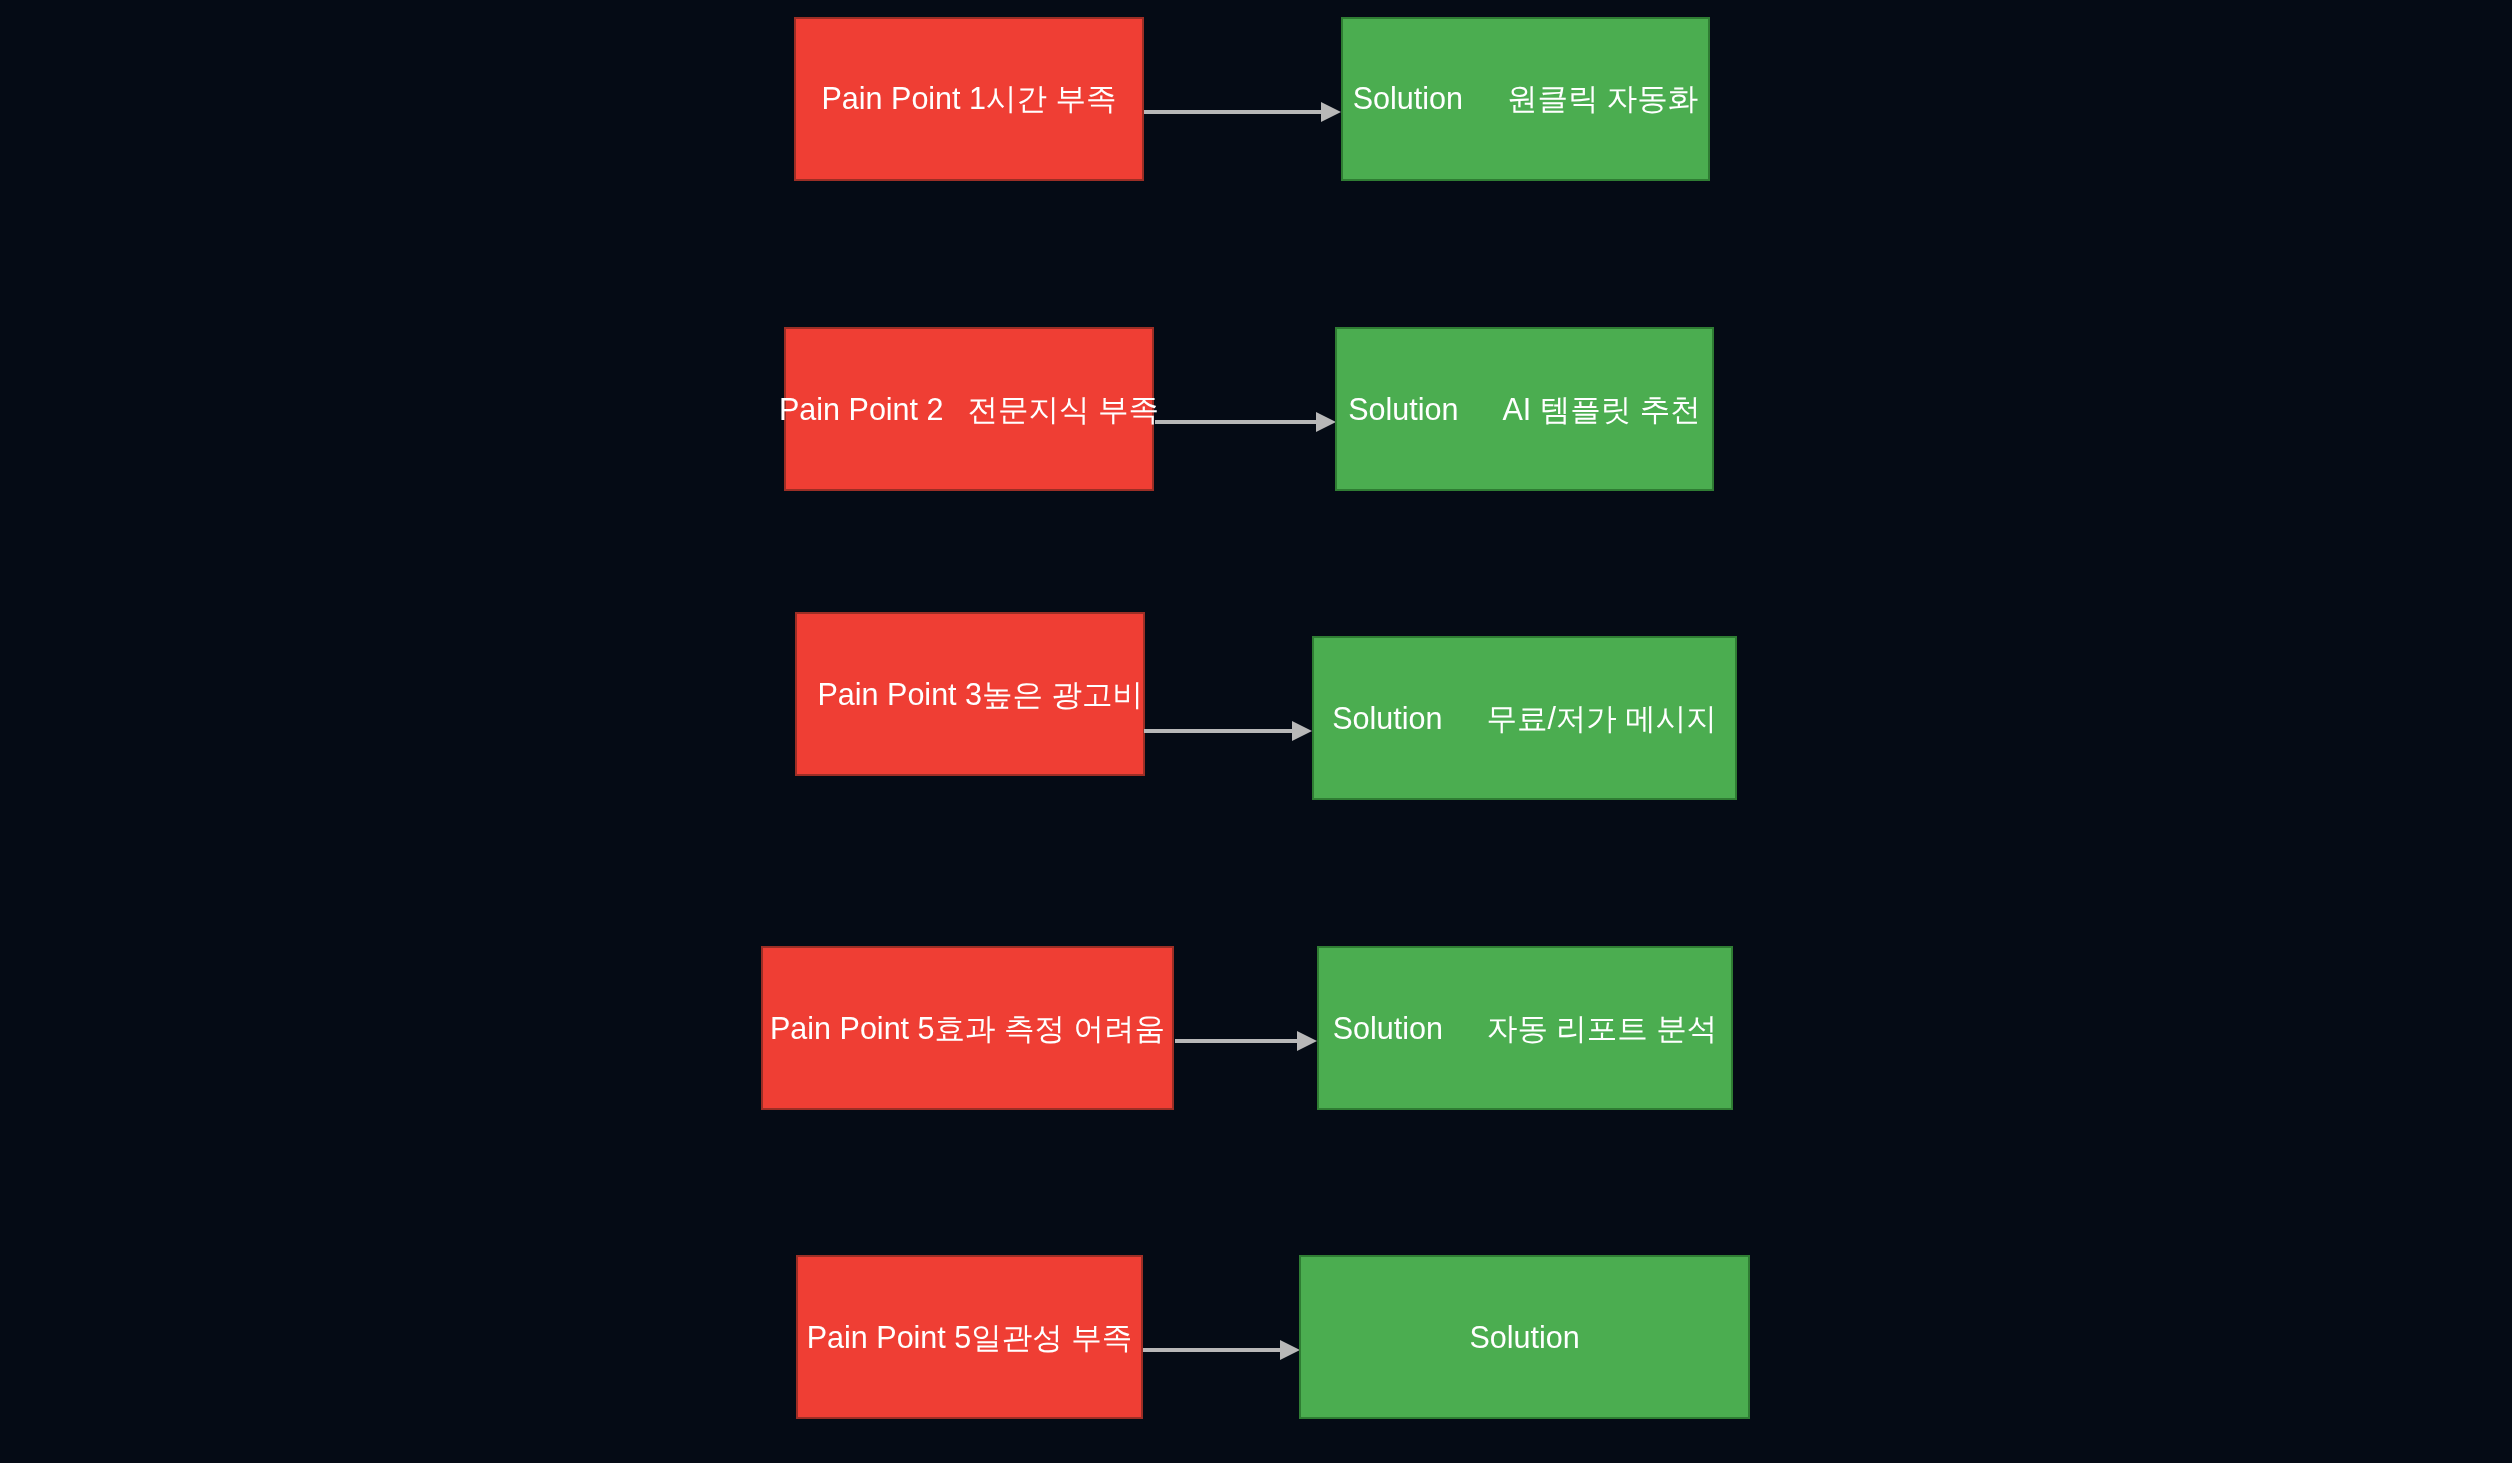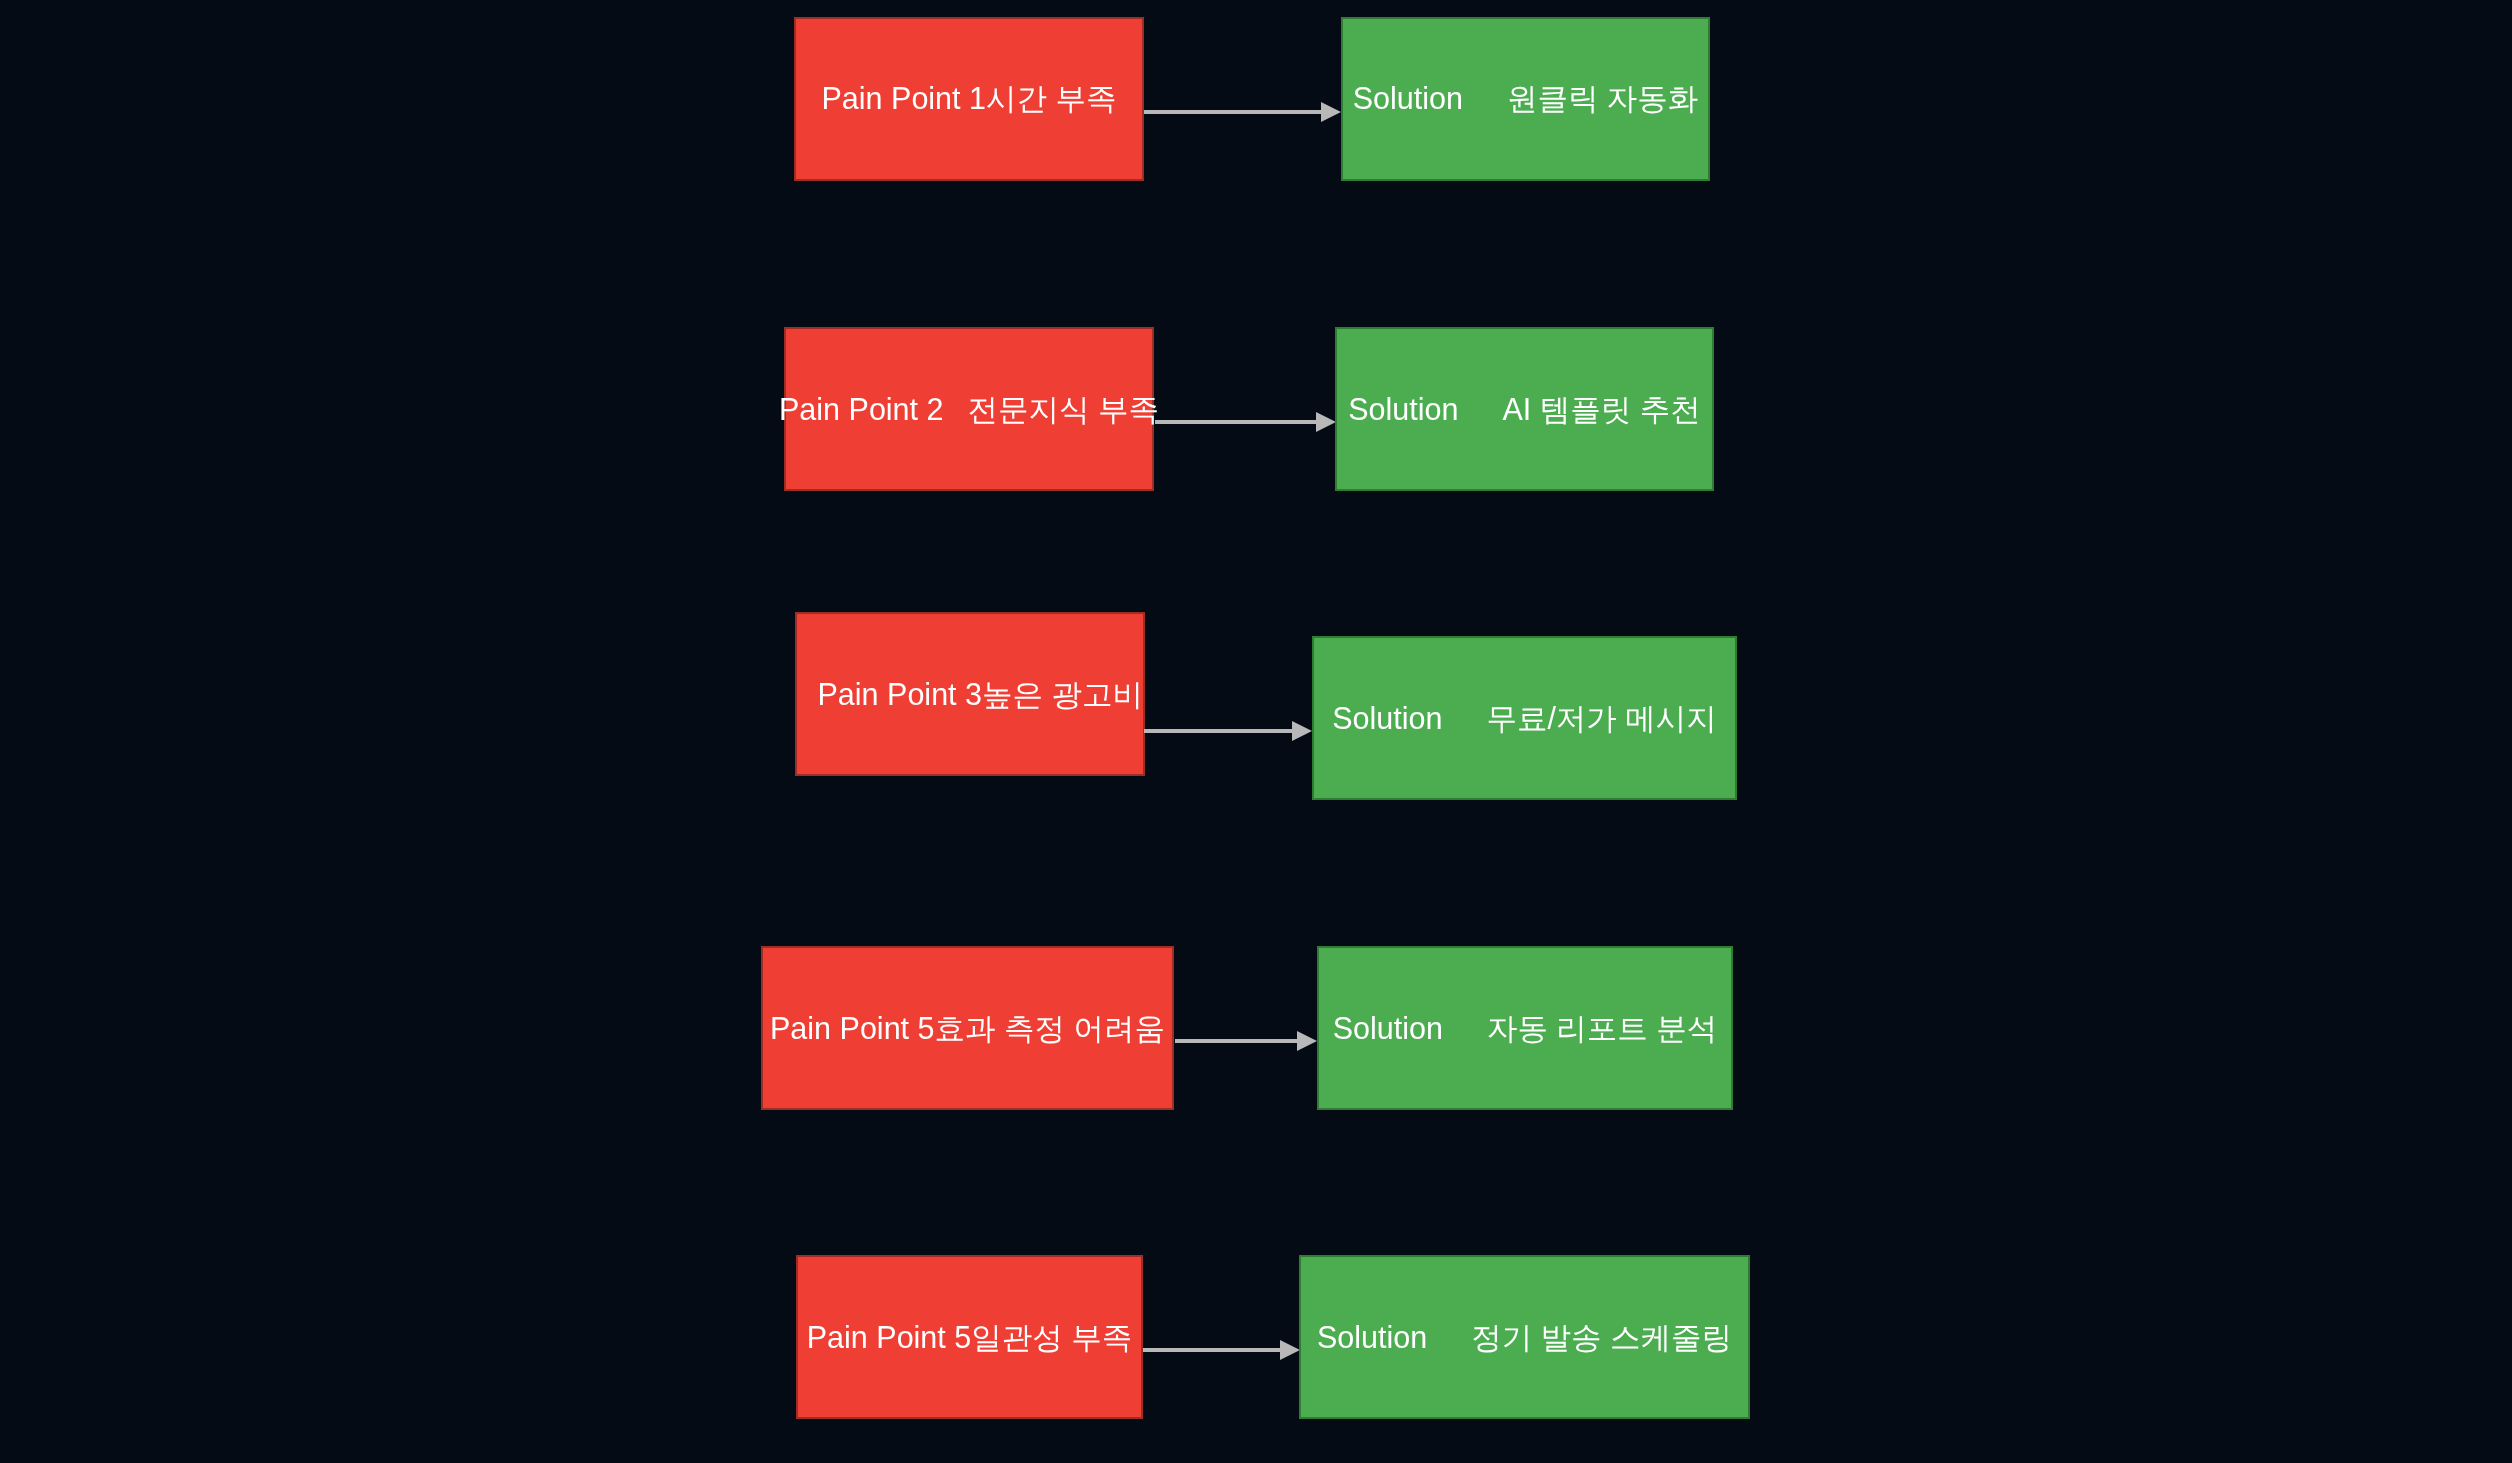--- a/index.html
+++ b/index.html
@@ -130,18 +130,17 @@
   <div>
     <div class="box pain r5-pain">
       <div>Pain Point 5</div>
       <div>일관성 부족</div>
     </div>
     <div class="arrow r5-arrow">
       <span class="head"></span>
     </div>
     <div class="box solution r5-solution">
       <div>Solution</div>
-      <div>정기 발송 스케줄링</div>
     </div>
   </div>
 
 </div>
 
 
 </body></html>

